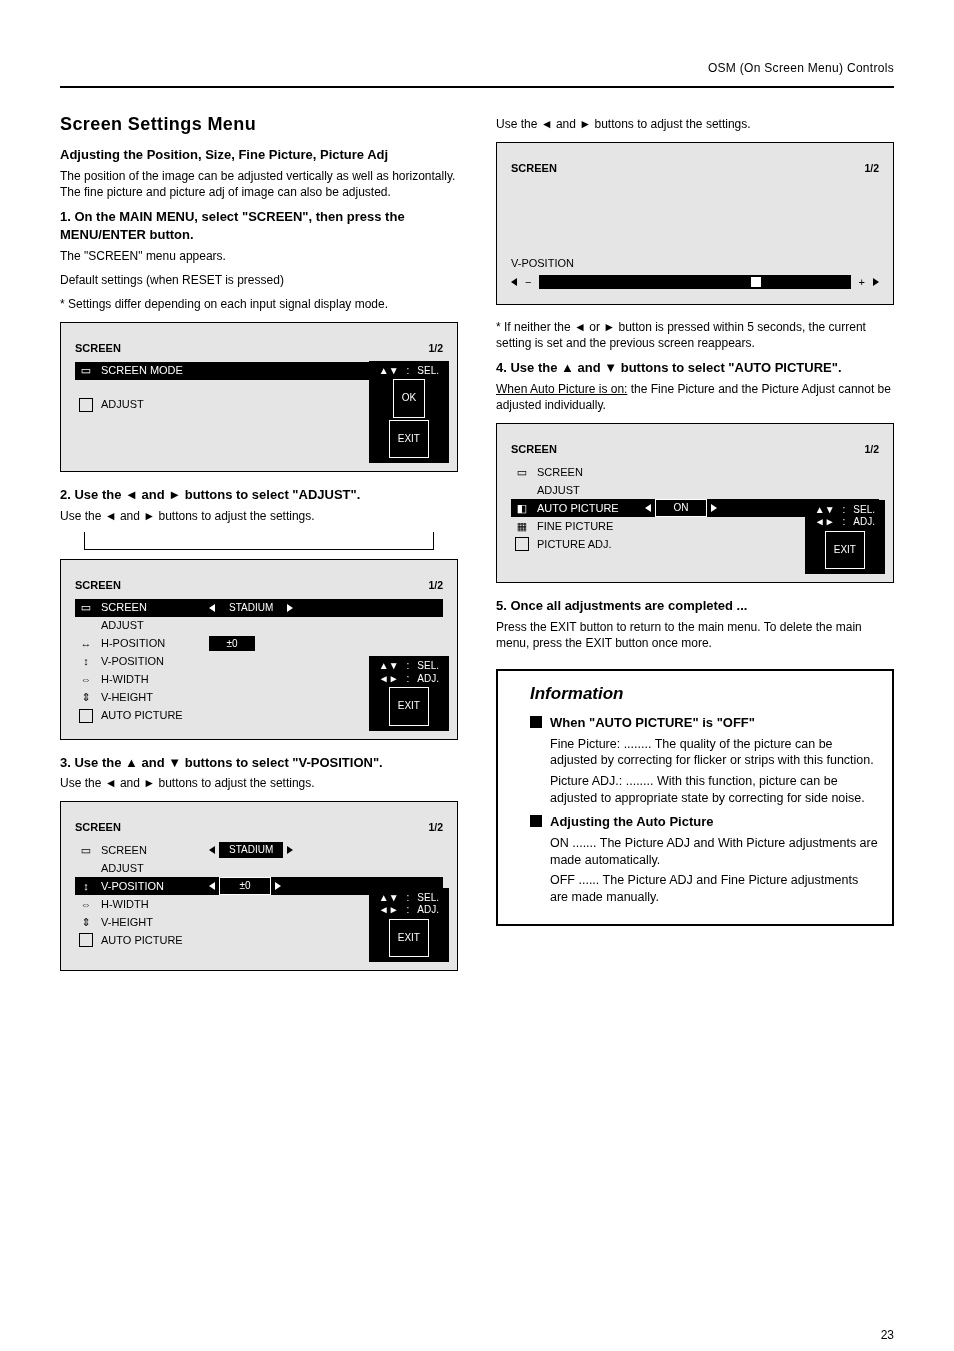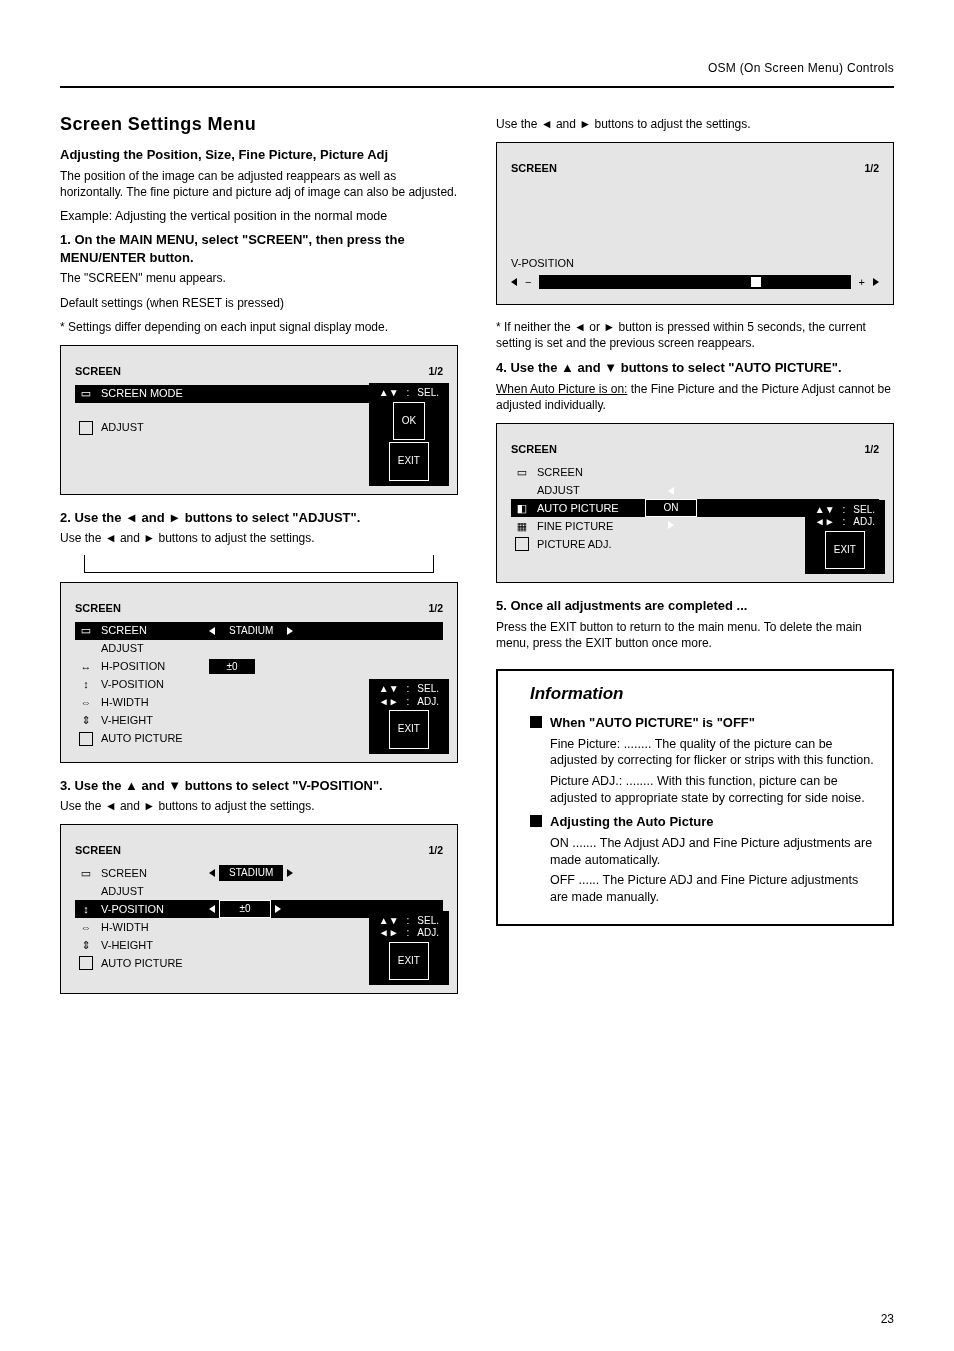--- a/index.html
+++ b/index.html
@@ -143,21 +143,21 @@
   .info-sub {
     display:flex; align-items:flex-start; gap:8px;
     font-weight:700; margin-top:6px; margin-bottom:4px;
   }
   .info-sub .blk { width:12px; height:12px; background:#000; margin-top:2px; flex:0 0 auto; }
   .info-body { font-size:12.5px; margin-left:20px; margin-bottom:4px; }
 
   .page-num {
     position:absolute;
     right:60px;
-    bottom:24px;
+    bottom:8px;
     font-size:12px;
   }
 
   .tri { display:inline-block; width:0; height:0; vertical-align:middle; }
   .tri.ls { border-top:4px solid transparent; border-bottom:4px solid transparent; border-right:6px solid currentColor; }
   .tri.rs { border-top:4px solid transparent; border-bottom:4px solid transparent; border-left:6px solid currentColor; }
 
   .icon-box { display:inline-block; border:1px solid currentColor; width:12px; height:10px; position:relative; }
 
   .note { font-size:12px; }
@@ -169,23 +169,22 @@
 <div class="page-label">OSM (On Screen Menu) Controls</div>
 <div class="rule"></div>
 
 <div class="columns">
 
   <div class="col">
 
     <div class="section-title">Screen Settings Menu</div>
 
     <p class="step">Adjusting the Position, Size, Fine Picture, Picture Adj</p>
-    <p class="small">The position of the image can be adjusted reappears as well as horizontally.  The fine picture and picture adj of image can also be adjusted.</p>
-
-    <p class="example">Example: Adjusting the vertical position in the normal mode</p>
+    <p class="small">The position of the image can be adjusted vertically as well as horizontally.  The fine picture and picture adj of image can also be adjusted.</p>
+
 
     <p class="step">1. On the MAIN MENU, select "SCREEN", then press the MENU/ENTER button.</p>
     <p class="small">The "SCREEN" menu appears.</p>
     <p class="note">Default settings (when RESET is pressed)</p>
     <p class="note">* Settings differ depending on each input signal display mode.</p>
 
     <div class="osd" style="min-height:150px;">
       <div class="osd-title-row">
         <span>SCREEN</span>
         <span class="osd-num">1/2</span>
@@ -390,21 +389,21 @@
         <span class="label">SCREEN</span>
       </div>
       <div class="osd-item">
         <span class="icon"></span>
         <span class="label">ADJUST</span>
       </div>
       <div class="osd-item row-hl">
         <span class="icon">◧</span>
         <span class="label">AUTO PICTURE</span>
         <span class="value">
-            <span class="pill-lr" style="color:#fff;flex-direction:column;">
+            <span class="pill-lr" style="color:#fff;">
               <span class="arrow tri ls"></span>
               <span class="mid" style="border:1px solid #fff;">ON</span>
               <span class="arrow tri rs"></span>
             </span>
           </span>
       </div>
       <div class="osd-item">
         <span class="icon">▦</span>
         <span class="label">FINE PICTURE</span>
       </div>
@@ -439,20 +438,20 @@
         <span class="blk"></span>
         <span>When "AUTO PICTURE" is "OFF"</span>
       </div>
       <div class="info-body">Fine Picture: ........ The quality of the picture can be adjusted by correcting for flicker or strips with this function.</div>
       <div class="info-body">Picture ADJ.: ........ With this function, picture can be adjusted to appropriate state by correcting for side noise.</div>
 
       <div class="info-sub">
         <span class="blk"></span>
         <span>Adjusting the Auto Picture</span>
       </div>
-      <div class="info-body">ON ....... The Adjust ADJ and Fine Picture adjustments are made automatically.</div>
+      <div class="info-body">ON ....... The Picture ADJ and With Picture adjustments are made automatically.</div>
       <div class="info-body">OFF ...... The Picture ADJ and Fine Picture adjustments are made manually.</div>
     </div>
 
   </div>
 </div>
 
 <div class="page-num">23</div>
 
 </body></html>

